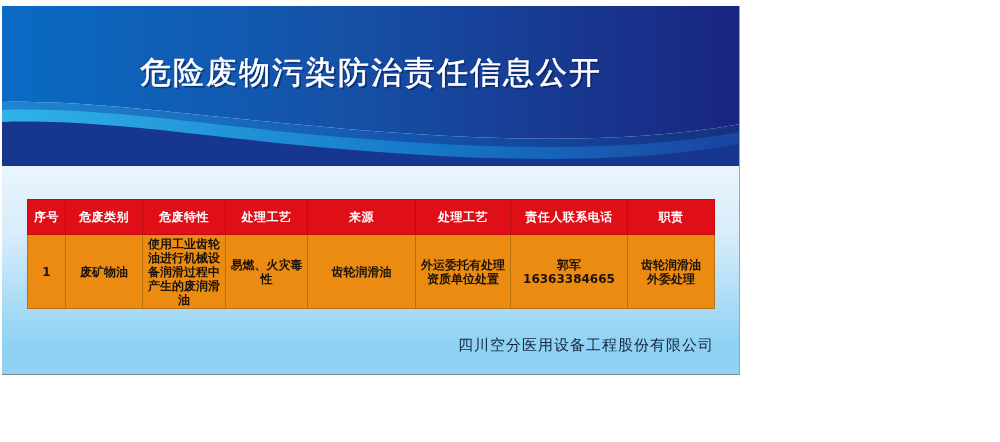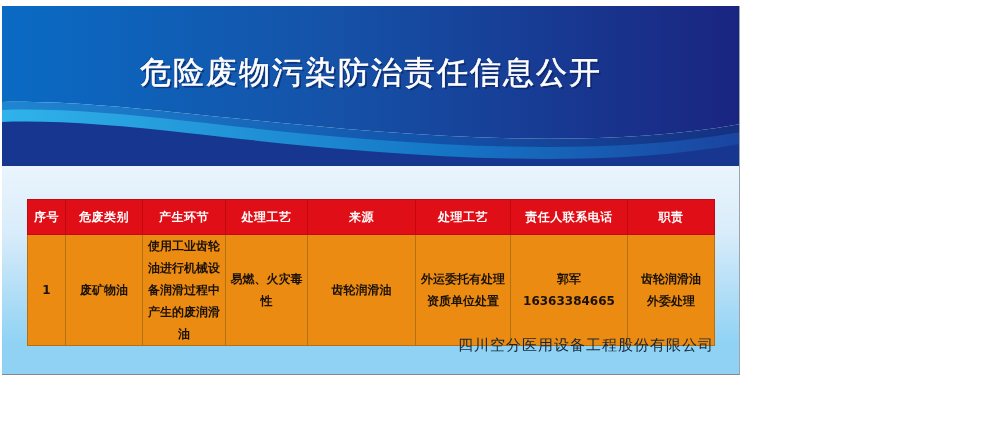--- a/index.html
+++ b/index.html
@@ -78,21 +78,21 @@
     height: 34px;
     border-color: #c10a10;
     letter-spacing: 0.5px;
   }
   #waste-table tbody td {
     background: #ec8b12;
     color: #1a1208;
     font-weight: bold;
     font-size: 12px;
     height: 73px;
-    line-height: 22px;
+    line-height: 14px;
     border-color: #b5700f;
   }
   td.narrow-wrap {
     padding: 0 4px;
     text-align: center;
   }
   td.num-cell { font-size: 13px; font-weight: normal; }
 
   
   #company {
@@ -153,21 +153,21 @@
       <col style="width:82px">
       <col style="width:108px">
       <col style="width:95px">
       <col style="width:117px">
       <col style="width:87px">
     </colgroup>
     <thead>
       <tr>
         <th>序号</th>
         <th>危废类别</th>
-        <th>产生环节</th>
+        <th>危废特性</th>
         <th>处理工艺</th>
         <th>来源</th>
         <th>处理工艺</th>
         <th>责任人联系电话</th>
         <th>职责</th>
       </tr>
     </thead>
     <tbody>
       <tr>
         <td class="num-cell">1</td>

